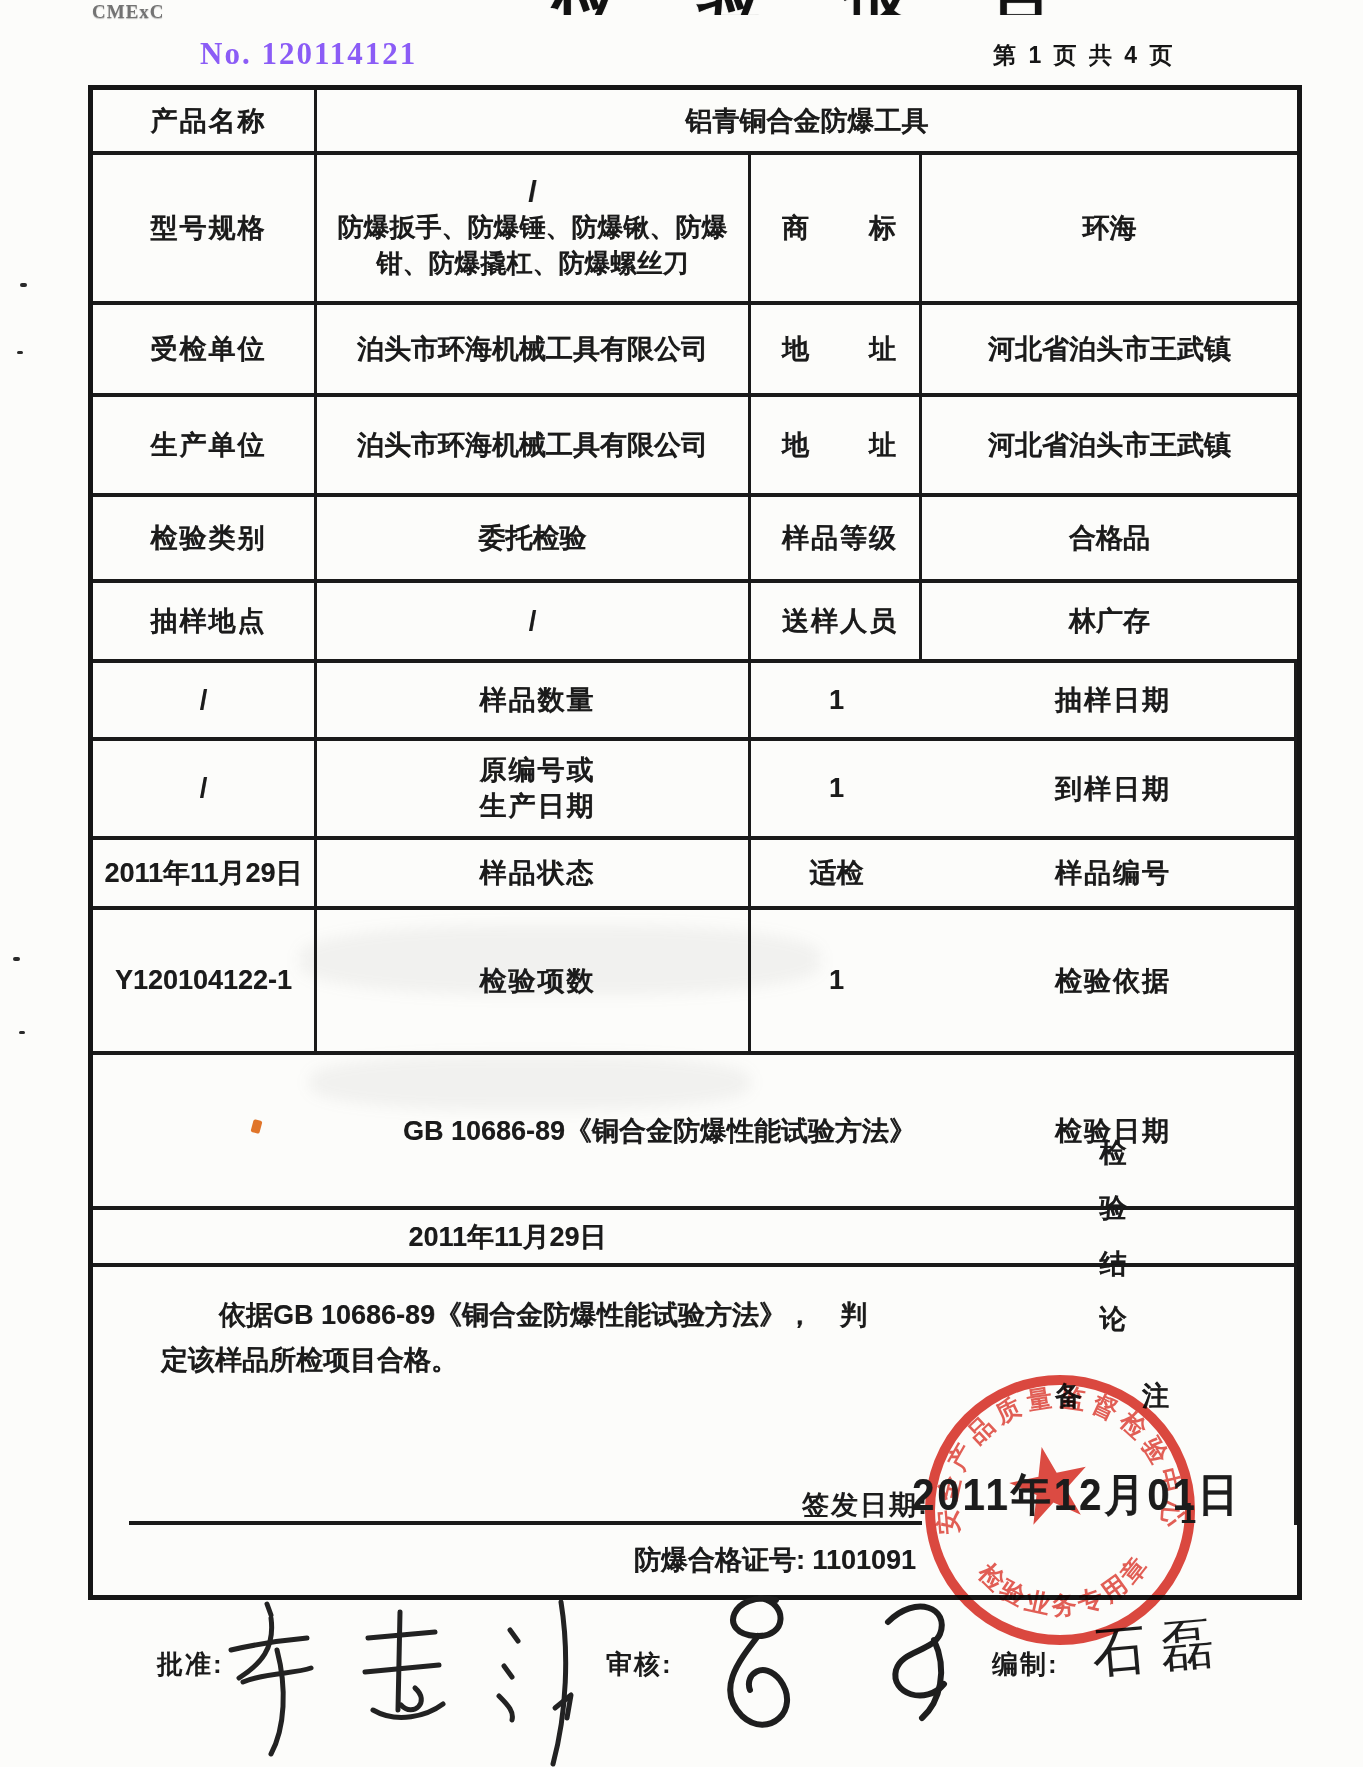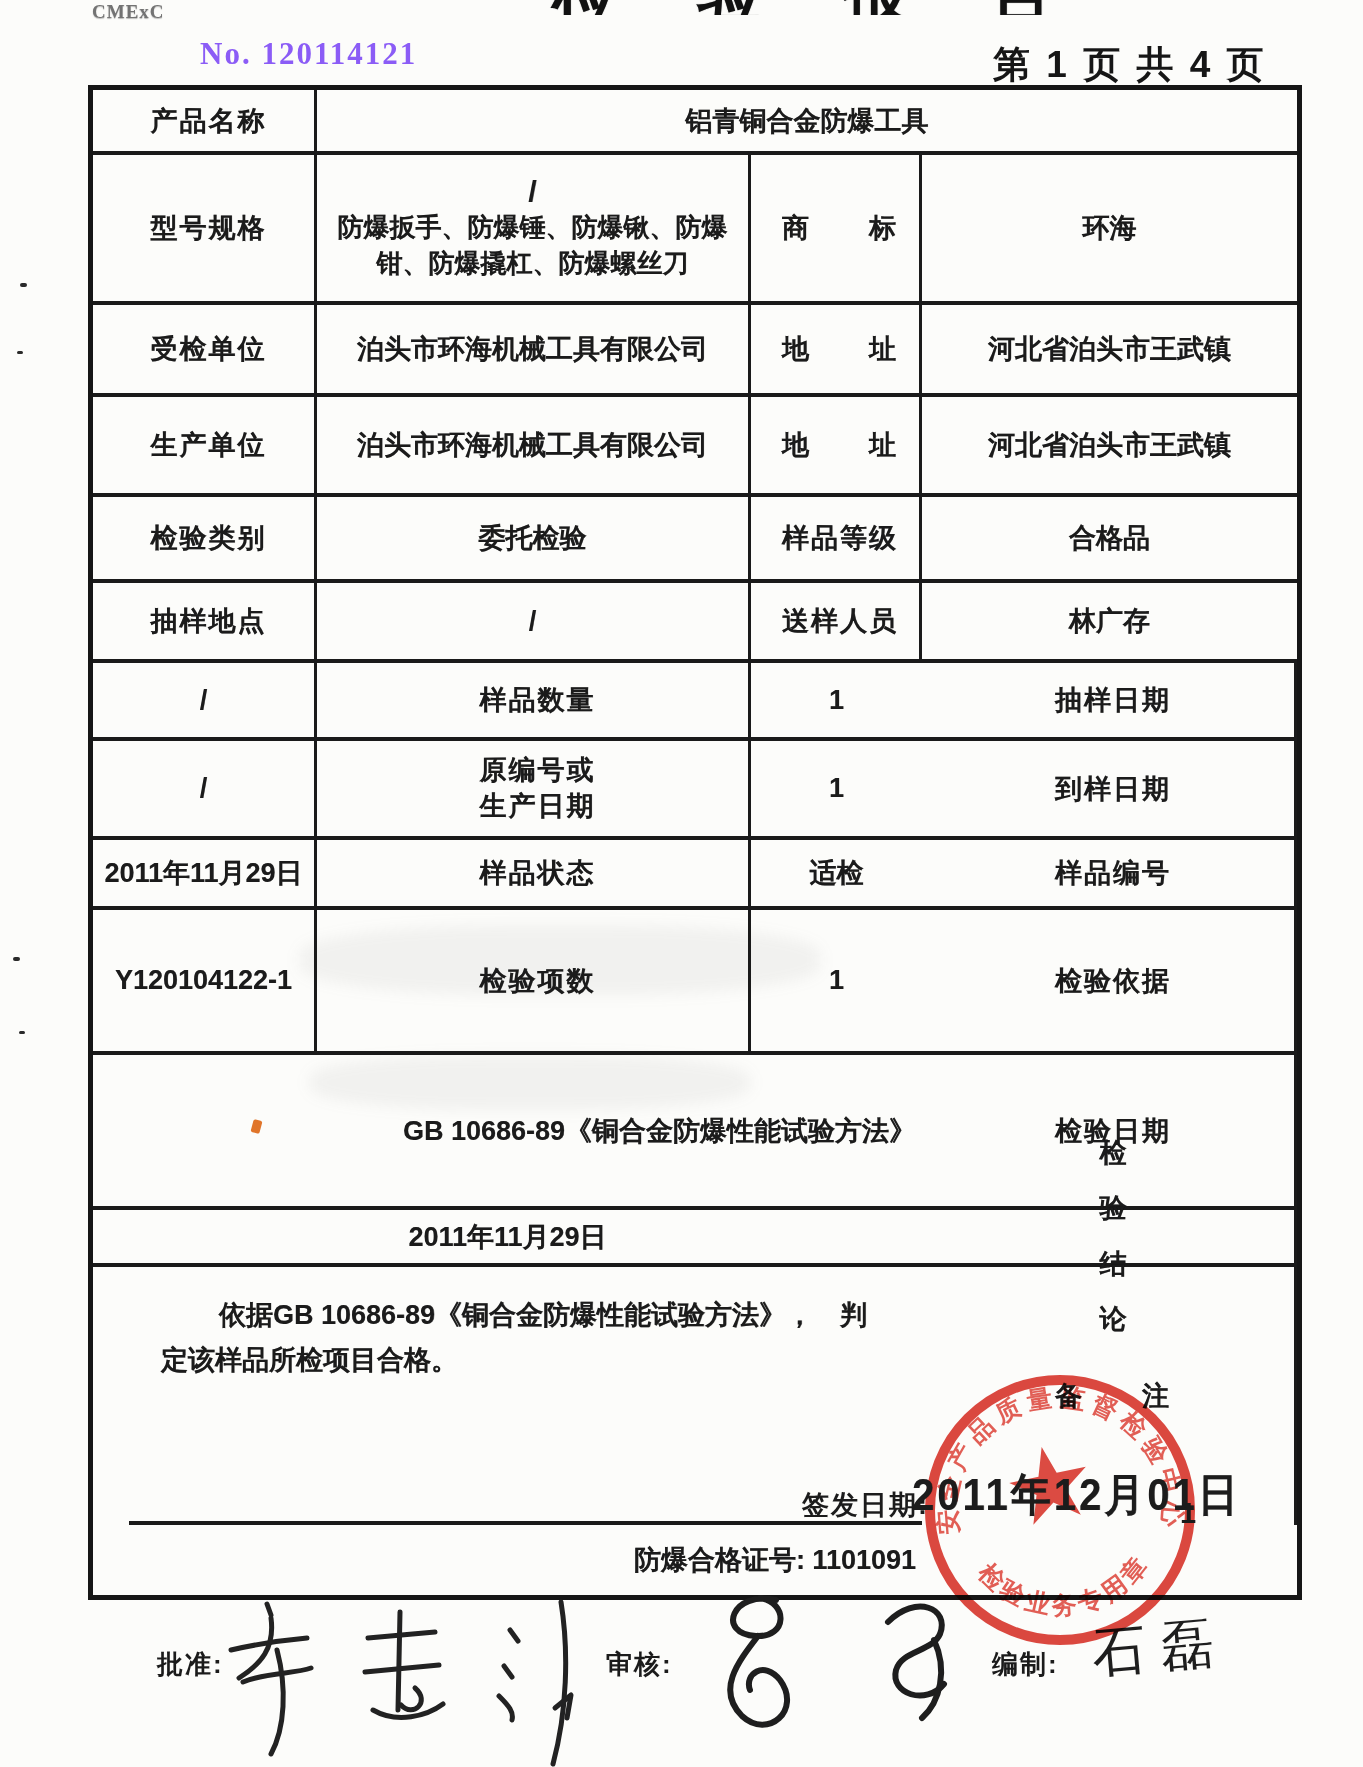--- a/index.html
+++ b/index.html
@@ -25,21 +25,21 @@
     font-family:"Liberation Serif","DejaVu Serif",serif;
     text-shadow:0 1px 1px rgba(60,60,60,.35);
   }
   .doc-no{
     position:absolute;left:200px;top:36px;
     font-size:31px;font-weight:700;letter-spacing:2px;color:#8b5cf6;
     font-family:"Liberation Serif","DejaVu Serif",serif;
   }
   .page-info{
     position:absolute;left:993px;top:40px;
-    font-size:37px;font-weight:700;letter-spacing:3px;color:#161616;
+    font-size:23px;font-weight:700;letter-spacing:3px;color:#161616;
   }
   
   .tbl{
     position:absolute;left:88px;top:85px;width:1204px;height:1505px;
     display:grid;
     grid-template-columns:224px 434px 171px 375px;
     grid-template-rows:65px 150px 92px 100px 86px 80px 78px 99px 70px 145px 155px 57px 258px 70px;
     border:5px solid #161616;
     box-sizing:content-box;
     background:transparent;

